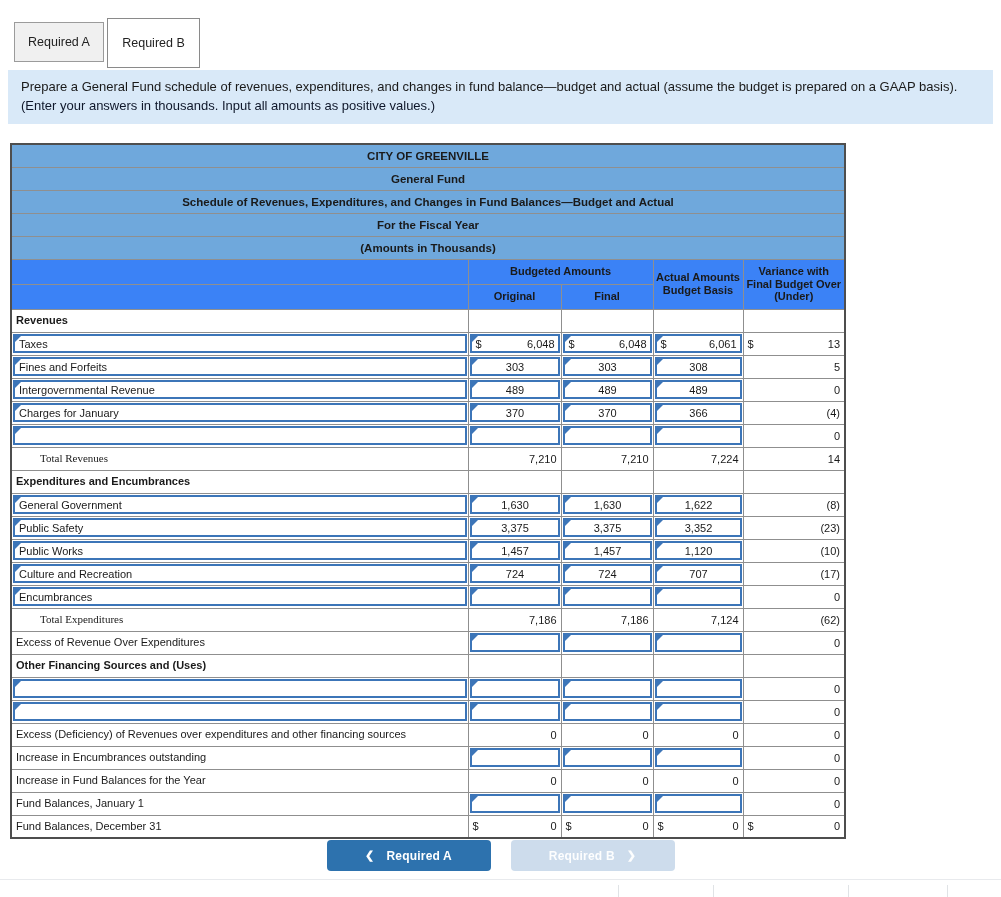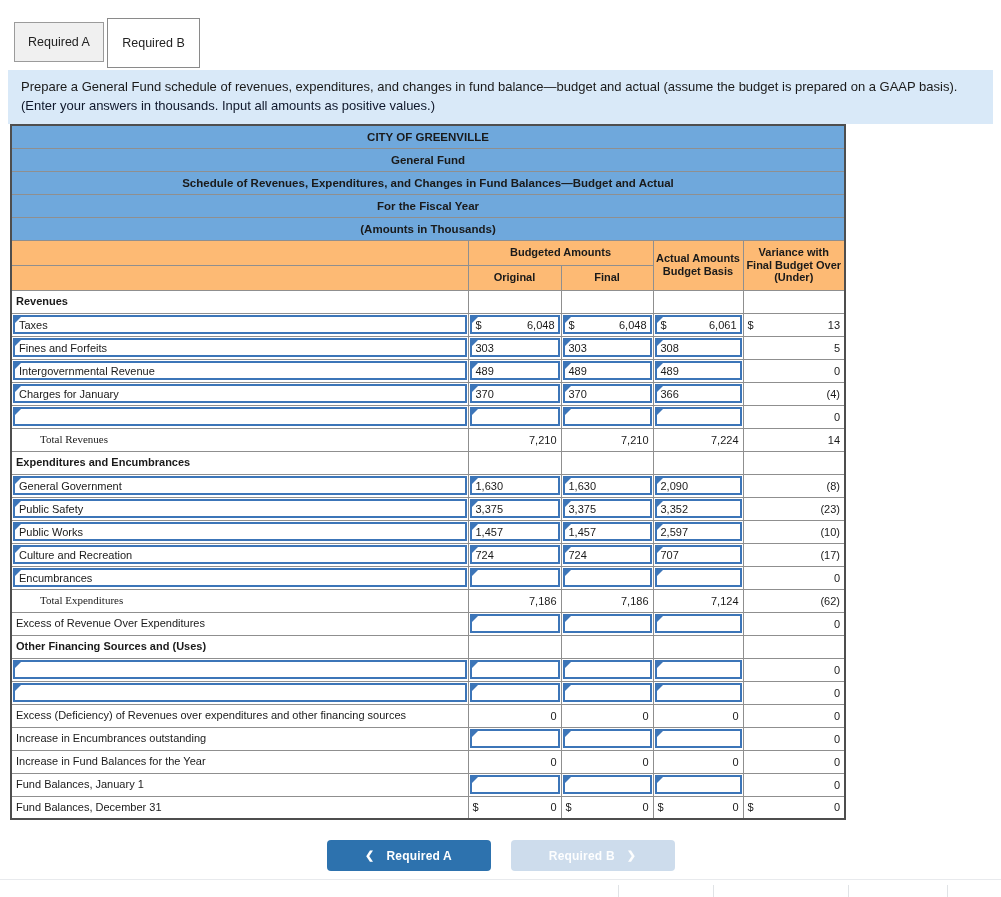--- a/index.html
+++ b/index.html
@@ -15,40 +15,40 @@
   .tab.active   { width:93px; height:50px; background:#ffffff; border:1px solid #8a8a8a; margin-left:3px; }
   
   .instruction {
     position:absolute; left:8px; right:8px; top:70px; min-height:48px;
     box-sizing:border-box; background:#d9e9f8; padding:8px 13px;
     font-size:13px; line-height:1.45; color:#1a1a1a;
   }
   .instruction .red { color:#0f172a; }
   
   table.sched {
-    position:absolute; left:10px; top:124px; width:834px;
+    position:absolute; left:10px; top:143px; width:834px;
     border-collapse:collapse; table-layout:fixed; font-size:11px;
     border:2px solid #4e4e4e; background:#fff;
   }
   table.sched td { border:1px solid #8f8f8f; box-sizing:border-box; overflow:hidden; }
   tr.trow td { background:#6fa8dc; text-align:center; font-weight:bold; height:23px; padding:0 2px; font-size:11.5px; }
-  tr.hrow td { background:#fdba74; text-align:center; font-weight:bold; height:25px; padding:1px 2px; line-height:1.18; font-size:11px; vertical-align:middle; }
+  tr.hrow td { background:#3b82f6; text-align:center; font-weight:bold; height:25px; padding:1px 2px; line-height:1.18; font-size:11px; vertical-align:middle; }
   tbody td { height:23px; padding:0; vertical-align:middle; background:#fff; }
   td.lbl { padding:1px 4px; text-align:left; line-height:1.2; }
   td.lbl.bold { font-weight:bold;margin-left:8px; }
   td.lbl.indent { padding-left:28px;font-family:Liberation Serif, serif; }
   td.iptd { padding:1px; }
   .ibox {
     box-sizing:border-box; height:19px; min-height:19px; border:2px solid #3c75b8;
     position:relative; display:flex; align-items:center; font-size:11px; background:#fff;
   }
   .ibox .flag { position:absolute; top:0; left:0; width:0; height:0;
     border-top:6px solid #3c75b8; border-right:6px solid transparent; }
   .ibox.lblbox { justify-content:flex-start; padding:0 3px 0 4px; }
-  .ibox.num   { justify-content:flex-start;   padding:0 3px 0 4px; }
+  .ibox.num   { justify-content:center;   padding:0 3px 0 4px; }
   .ibox.num.dollar { justify-content:space-between; }
   td.num { text-align:right; padding:1px 4px; }
   td.num .dwrap { display:flex; justify-content:space-between; align-items:center; width:100%; }
   
   .nav { position:absolute; top:840px; left:0; width:100%; display:flex; justify-content:center; gap:20px; }
   .btn { width:164px; height:31px; border:none; border-radius:4px; font-family:inherit;
          font-size:12px; font-weight:bold; display:flex; align-items:center; justify-content:center;
          gap:12px; cursor:pointer; letter-spacing:.2px; }
   .btn.prev { background:#2d72ae; color:#ffffff; }
   .btn.next { background:#cddcec; color:rgba(255,255,255,.95); cursor:default; }
@@ -285,21 +285,21 @@
         </td>
         <td class="iptd">
           <div class="ibox num">
             <span class="flag"></span>
             <span>1,630</span>
           </div>
         </td>
         <td class="iptd">
           <div class="ibox num">
             <span class="flag"></span>
-            <span>2,090</span>
+            <span>1,622</span>
           </div>
         </td>
         <td class="num">(8)</td>
       </tr>
       <tr>
         <td class="iptd">
           <div class="ibox lblbox">
             <span class="flag"></span>
             <span>Public Safety</span>
           </div>
@@ -339,21 +339,21 @@
         </td>
         <td class="iptd">
           <div class="ibox num">
             <span class="flag"></span>
             <span>1,457</span>
           </div>
         </td>
         <td class="iptd">
           <div class="ibox num">
             <span class="flag"></span>
-            <span>2,597</span>
+            <span>1,120</span>
           </div>
         </td>
         <td class="num">(10)</td>
       </tr>
       <tr>
         <td class="iptd">
           <div class="ibox lblbox">
             <span class="flag"></span>
             <span>Culture and Recreation</span>
           </div>

